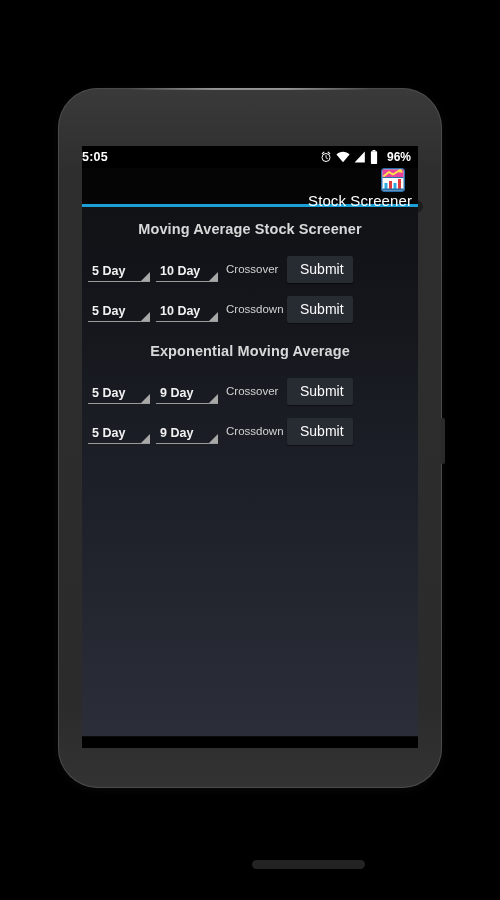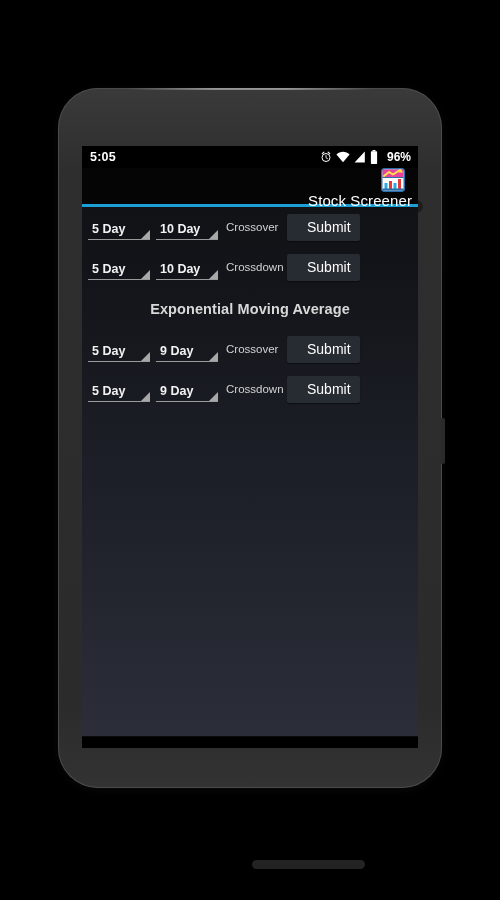--- a/index.html
+++ b/index.html
@@ -74,21 +74,21 @@
   }
 
   
   #status-bar {
     position: relative;
     height: 22px;
     background: #000000;
     display: flex;
     align-items: center;
     justify-content: space-between;
-    padding: 0 7px 0 8px;
+    padding: 0 7px 0 0;
     box-sizing: border-box;
   }
   #status-time {
     color: #ffffff;
     font-size: 12.5px;
     font-weight: bold;
     letter-spacing: 0.2px;
   }
   #status-icons {
     display: flex;
@@ -228,21 +228,21 @@
     flex: 0 0 auto;
   }
 
   .submit-button {
     background: #272b32;
     color: #fdfdfd;
     font-size: 14px;
     font-weight: normal;
     border: none;
     border-radius: 2px;
-    padding: 6px 9px 7px 20px;
+    padding: 6px 9px 7px 13px;
     flex: 0 0 auto;
     font-family: "Liberation Sans", sans-serif;
     line-height: 1;
     box-shadow: 0 1px 1px rgba(0,0,0,0.45);
   }
 
   
   .row-ma .row-label { min-width: 58px; }
   .row-ema .row-label { min-width: 58px; }
 
@@ -328,20 +328,21 @@
     <div id="overflow-menu">
       <div class="dot"></div>
       <div class="dot"></div>
       <div class="dot"></div>
     </div>
   </div>
   <div id="accent-line"></div>
 
   <div id="content-area">
 
+    <div class="section-header">Moving Average Stock Screener</div>
 
     <div class="screener-row row-ma">
       <div class="spinner">
         <span class="spinner-value">5 Day</span>
         <span class="spinner-arrow"></span>
         <span class="spinner-underline"></span>
       </div>
       <div class="spinner">
         <span class="spinner-value">10 Day</span>
         <span class="spinner-arrow"></span>

